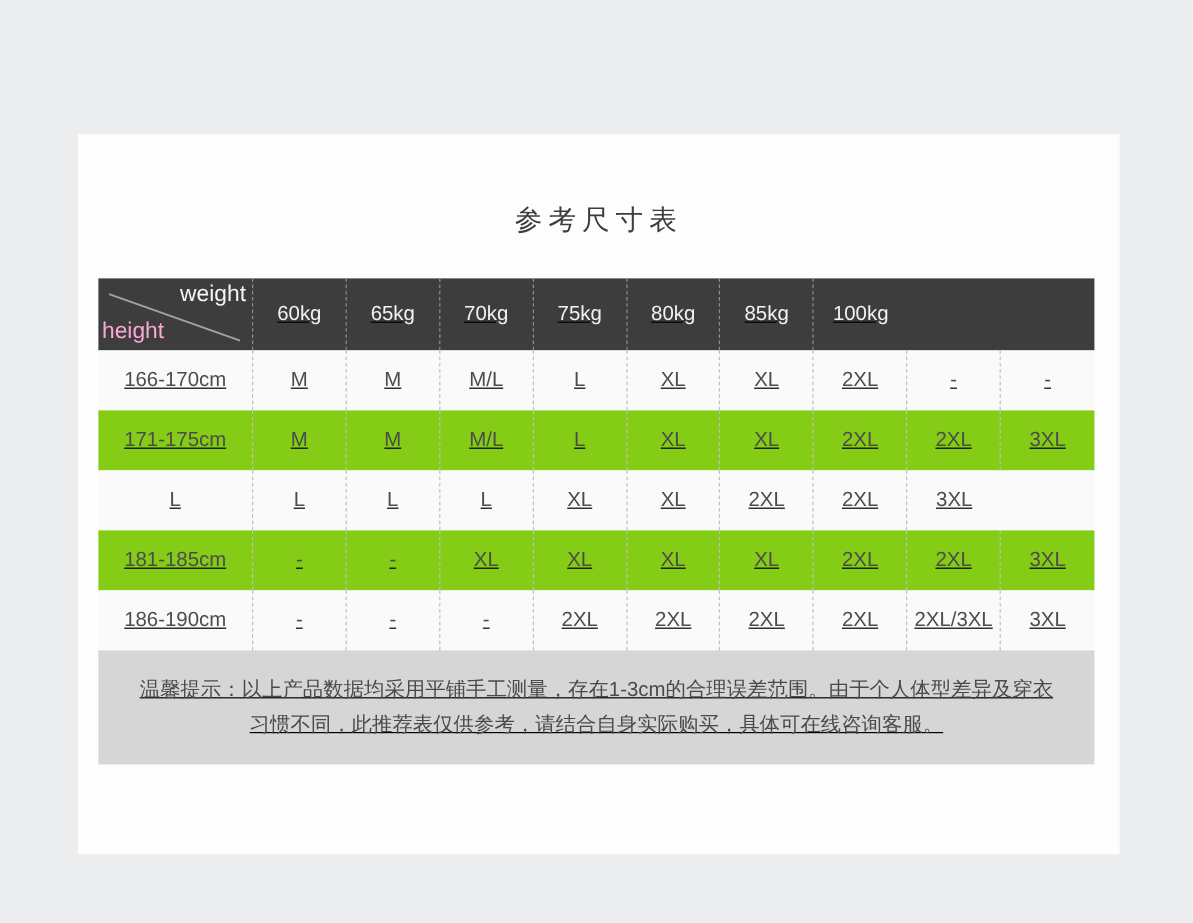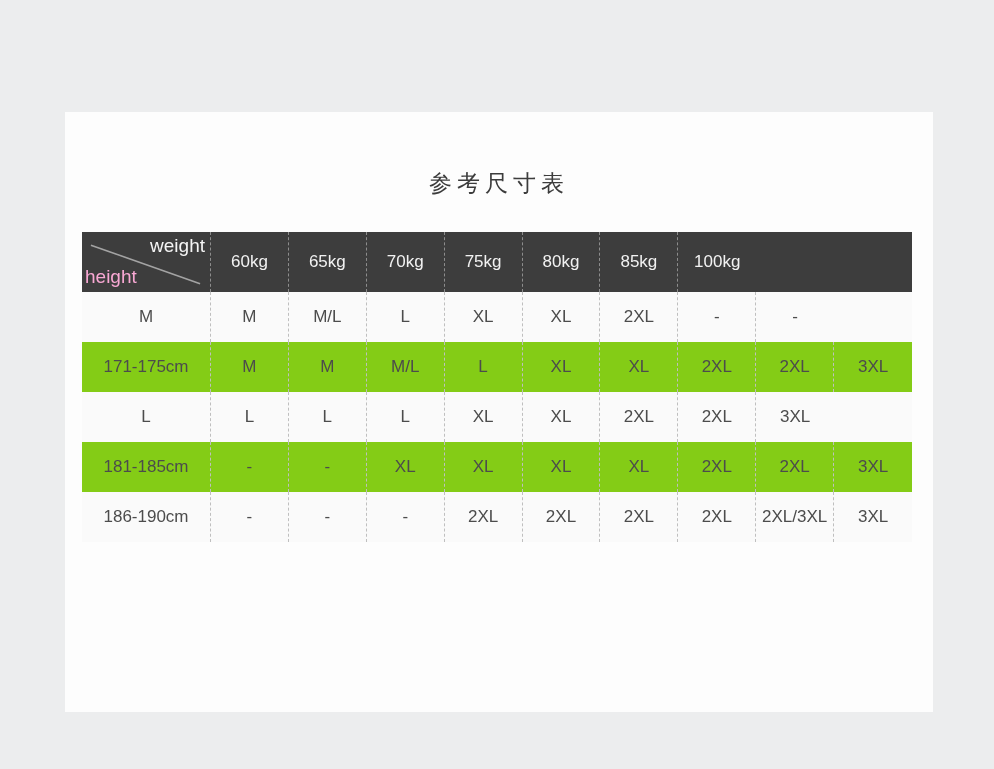--- a/index.html
+++ b/index.html
@@ -23,20 +23,21 @@
     text-align: center;
     font-size: 23px;
     font-weight: 500;
     letter-spacing: 5px;
     color: #3c3c3c;
   }
   .size-table {
     position: absolute;
     left: 17px; top: 120px;
     width: 830px;
+    text-decoration: underline;
   }
   .grid-row {
     display: grid;
     grid-template-columns: 129px repeat(9, 1fr);
   }
   .grid-row.header {
     background: #3d3d3d;
     height: 60px;
   }
   .cell {
@@ -97,20 +98,21 @@
         <div class="cell">70kg</div>
         <div class="cell">75kg</div>
         <div class="cell">80kg</div>
         <div class="cell">85kg</div>
         <div class="cell">100kg</div>
       </div>
 
     <div>
 
     <div class="grid-row body-row light">
+          <div class="cell height-cell">166-170cm</div>
           <div class="cell">M</div>
           <div class="cell">M</div>
           <div class="cell">M/L</div>
           <div class="cell">L</div>
           <div class="cell">XL</div>
           <div class="cell">XL</div>
           <div class="cell">2XL</div>
           <div class="cell">-</div>
           <div class="cell">-</div>
         </div>
@@ -156,14 +158,18 @@
           <div class="cell">-</div>
           <div class="cell">2XL</div>
           <div class="cell">2XL</div>
           <div class="cell">2XL</div>
           <div class="cell">2XL</div>
           <div class="cell">2XL/3XL</div>
           <div class="cell">3XL</div>
         </div>
       </div>
 
+    <div class="note">
+      <div>温馨提示：以上产品数据均采用平铺手工测量，存在1-3cm的合理误差范围。由于个人体型差异及穿衣</div>
+      <div>习惯不同，此推荐表仅供参考，请结合自身实际购买，具体可在线咨询客服。</div>
+    </div>
   </div>
 </div>
 
 </body></html>

